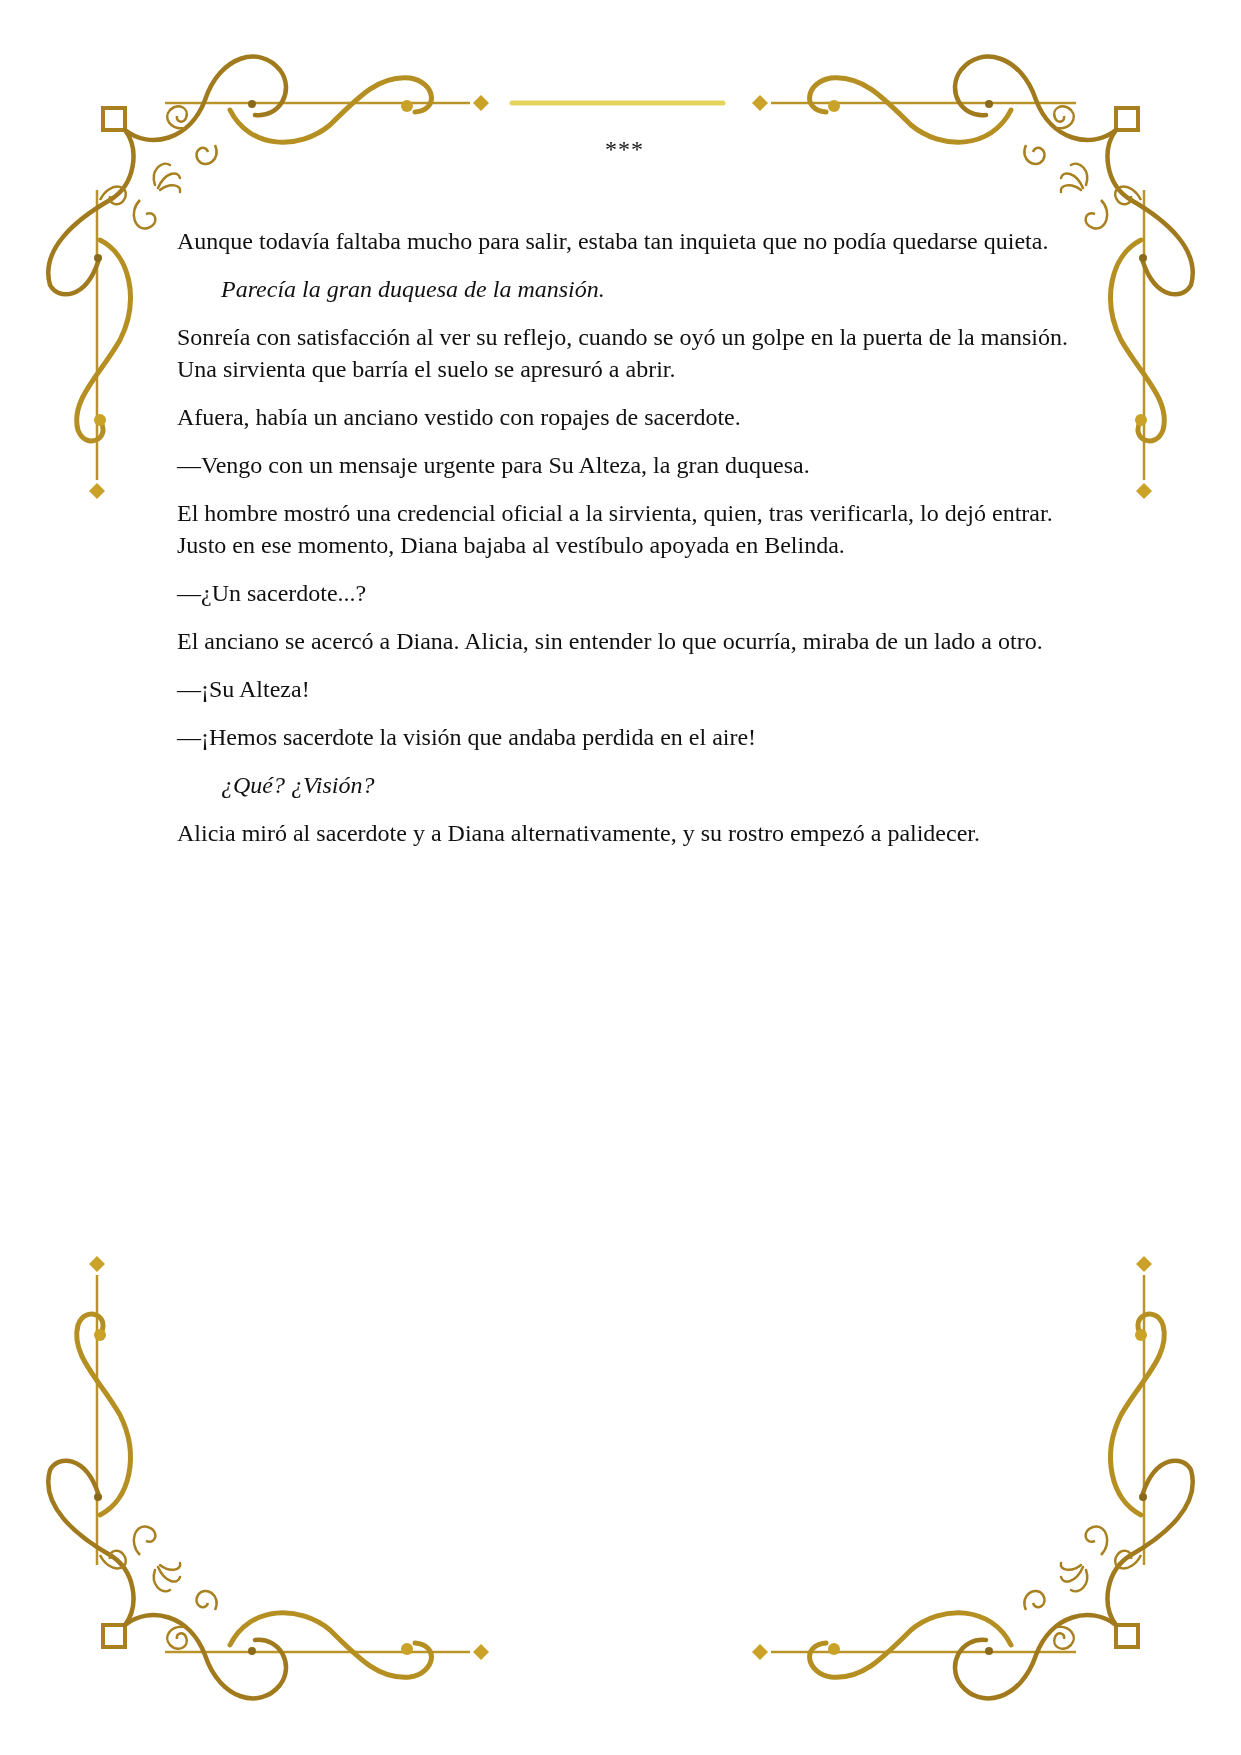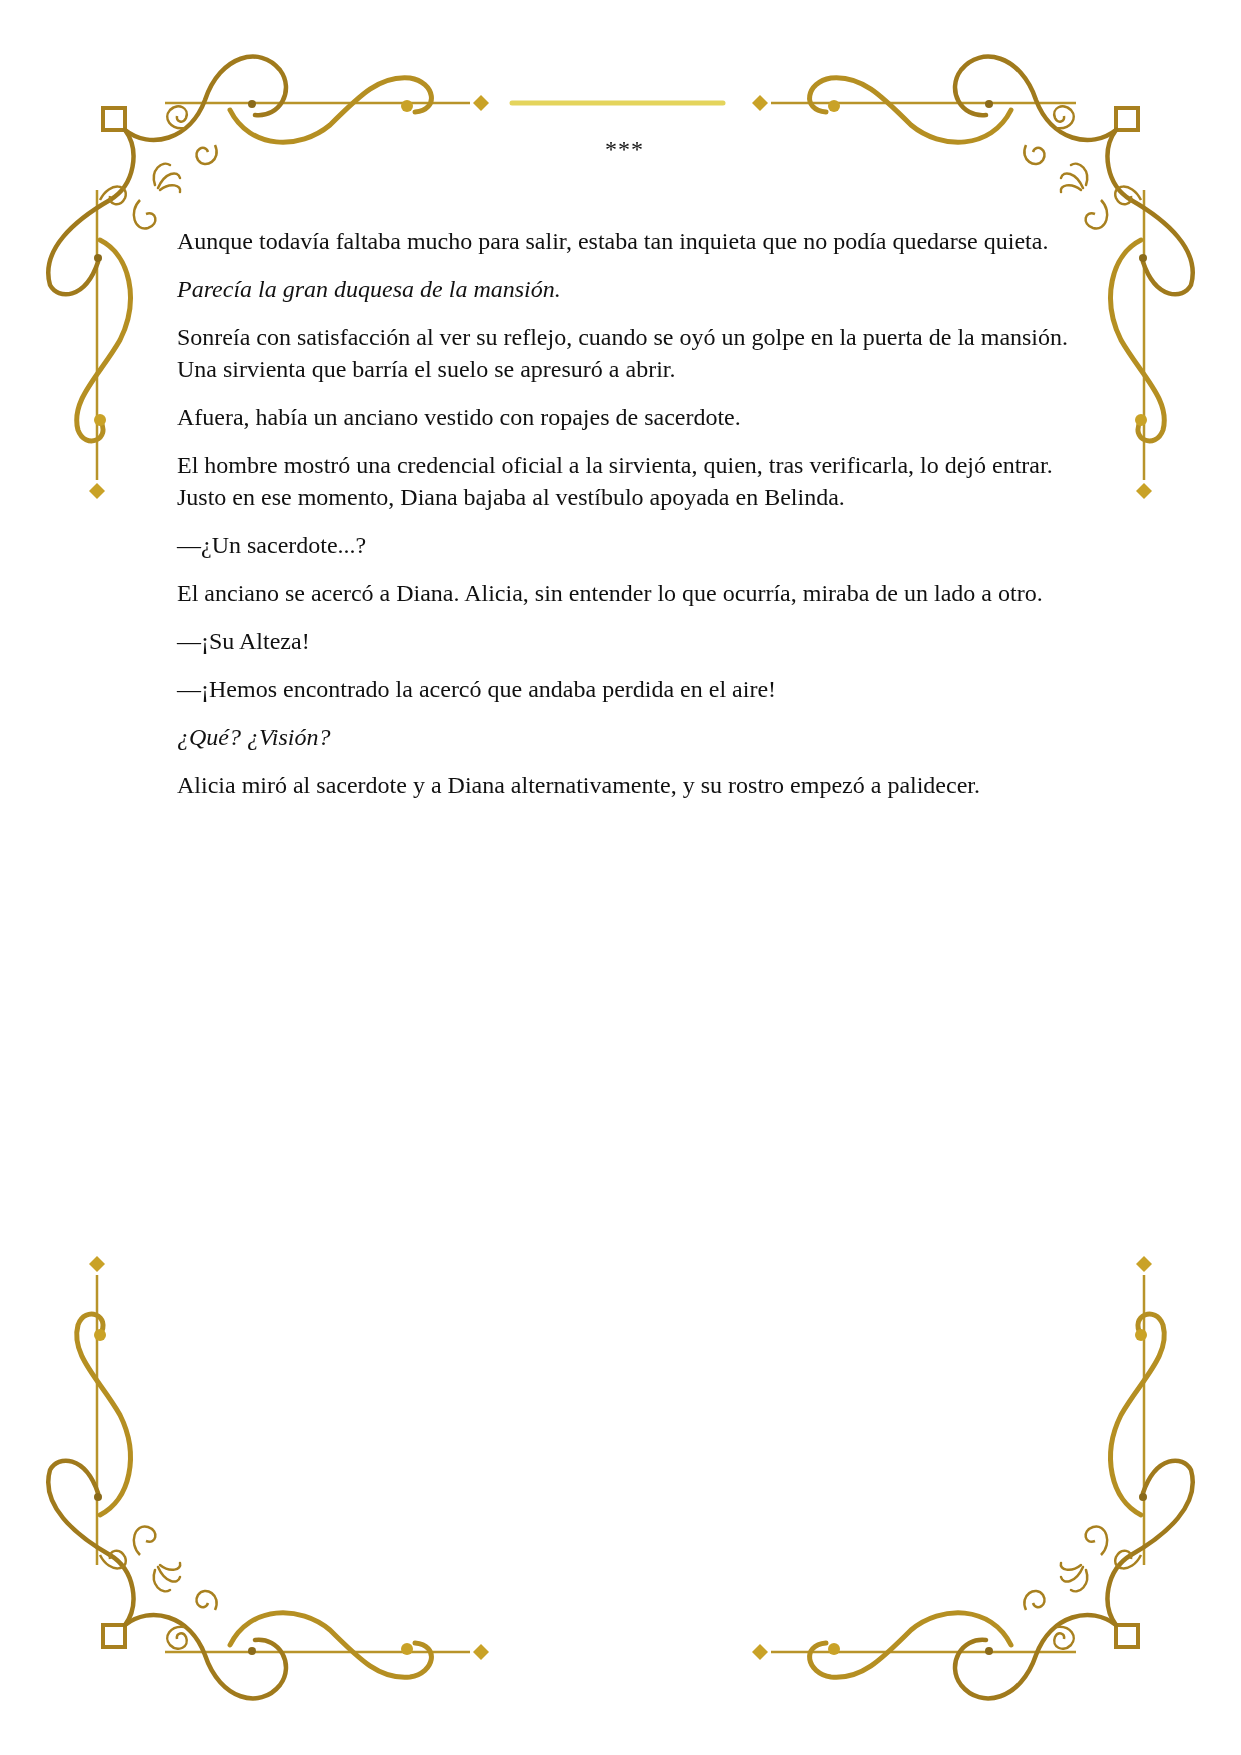--- a/index.html
+++ b/index.html
@@ -5,21 +5,21 @@
   html, body { margin: 0; padding: 0; background: #ffffff; }
   body { width: 1241px; height: 1755px; position: relative; overflow: hidden; }
   .frame { position: absolute; left: 0; top: 0; width: 1241px; height: 1755px; pointer-events: none; }
   .page-text {
     position: absolute; left: 177px; top: 133px; width: 895px;
     font-family: "Liberation Serif", "DejaVu Serif", serif;
     font-size: 24px; line-height: 32px; color: #111111;
   }
   .sep { text-align: center; margin: 0 0 60px 0; letter-spacing: 1px; padding-left: 0; }
   .page-text p { margin: 0 0 16px 0; }
-  .page-text p.italic { font-style: italic; }
+  .page-text p.italic { font-style: italic; margin-left: 44px; }
 </style>
 </head>
 <body>
 
 <svg class="frame" viewBox="0 0 1241 1755" xmlns="http://www.w3.org/2000/svg">
   <defs>
     <linearGradient id="gTop" x1="0" y1="0" x2="1" y2="0">
       <stop offset="0" stop-color="#a07a1c"></stop>
       <stop offset="0.35" stop-color="#c9a227"></stop>
       <stop offset="0.65" stop-color="#e6d24a"></stop>
@@ -75,20 +75,21 @@
   <line x1="97" y1="510" x2="97" y2="1222" stroke="url(#gV)" stroke-width="3"></line>
   <line x1="1144" y1="510" x2="1144" y2="1222" stroke="url(#gV)" stroke-width="3"></line>
 </svg>
 
 <div class="page-text">
   <div class="sep">***</div>
   <p>Aunque todavía faltaba mucho para salir, estaba tan inquieta que no podía quedarse quieta.</p>
   <p class="italic">Parecía la gran duquesa de la mansión.</p>
   <p>Sonreía con satisfacción al ver su reflejo, cuando se oyó un golpe en la puerta de la mansión. Una sirvienta que barría el suelo se apresuró a abrir.</p>
   <p>Afuera, había un anciano vestido con ropajes de sacerdote.</p>
+  <p>—Vengo con un mensaje urgente para Su Alteza, la gran duquesa.</p>
   <p>El hombre mostró una credencial oficial a la sirvienta, quien, tras verificarla, lo dejó entrar. Justo en ese momento, Diana bajaba al vestíbulo apoyada en Belinda.</p>
   <p>—¿Un sacerdote...?</p>
   <p>El anciano se acercó a Diana. Alicia, sin entender lo que ocurría, miraba de un lado a otro.</p>
   <p>—¡Su Alteza!</p>
-  <p>—¡Hemos encontrado la acercó que andaba perdida en el aire!</p>
+  <p>—¡Hemos sacerdote la visión que andaba perdida en el aire!</p>
   <p class="italic">¿Qué? ¿Visión?</p>
   <p>Alicia miró al sacerdote y a Diana alternativamente, y su rostro empezó a palidecer.</p>
 </div>
 
 </body></html>

